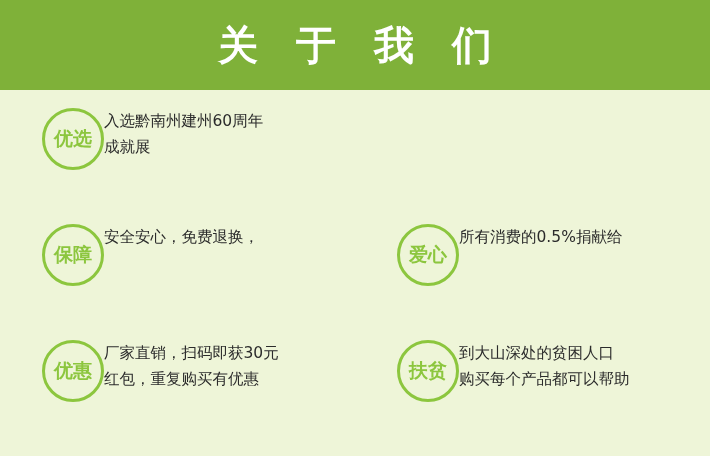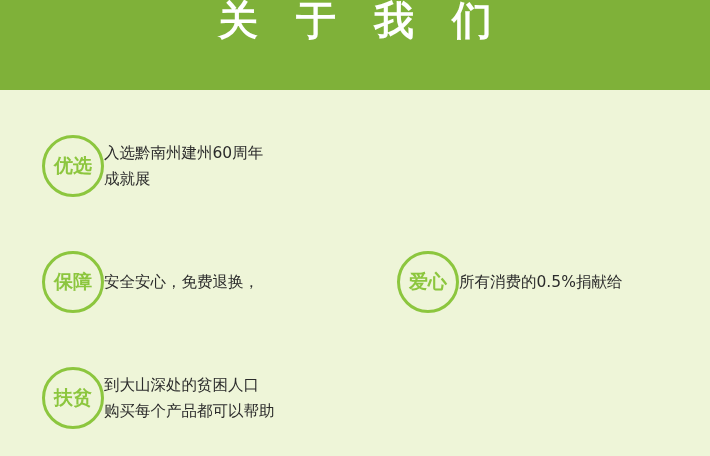--- a/index.html
+++ b/index.html
@@ -16,20 +16,21 @@
     width: 710px;
     height: 456px;
     position: relative;
     overflow: hidden;
     background: #eef5d8;
   }
   .header {
     height: 90px;
     background: #7fb139;
     display: flex;
+    align-items: center;
     justify-content: center;
   }
   .header-title {
     color: #ffffff;
     font-size: 40px;
     font-weight: bold;
     letter-spacing: 12px;
     text-indent: 12px;
     line-height: 1;
   }
@@ -40,21 +41,20 @@
     box-sizing: border-box;
   }
   .grid {
     display: grid;
     grid-template-columns: 355px 355px;
     grid-template-rows: 1fr 1fr 1fr;
     height: 348px;
   }
   .cell {
     display: flex;
-    align-items: center;
     box-sizing: border-box;
     padding-left: 42px;
   }
   .badge {
     width: 62px;
     height: 62px;
     min-width: 62px;
     border-radius: 50%;
     border: 3px solid #8cc63e;
     color: #8cc63e;
@@ -108,20 +108,27 @@
         </div>
       </div>
 
       <div class="cell">
         <div class="badge">爱心</div>
         <div class="cell-text">
           <span class="line">所有消费的0.5%捐献给</span>
         </div>
       </div>
 
+      <div class="cell">
+        <div class="badge">优惠</div>
+        <div class="cell-text">
+          <span class="line">厂家直销，扫码即获30元</span>
+          <span class="line">红包，重复购买有优惠</span>
+        </div>
+      </div>
 
       <div class="cell">
         <div class="badge">扶贫</div>
         <div class="cell-text">
           <span class="line">到大山深处的贫困人口</span>
           <span class="line">购买每个产品都可以帮助</span>
         </div>
       </div>
 
     </div>

